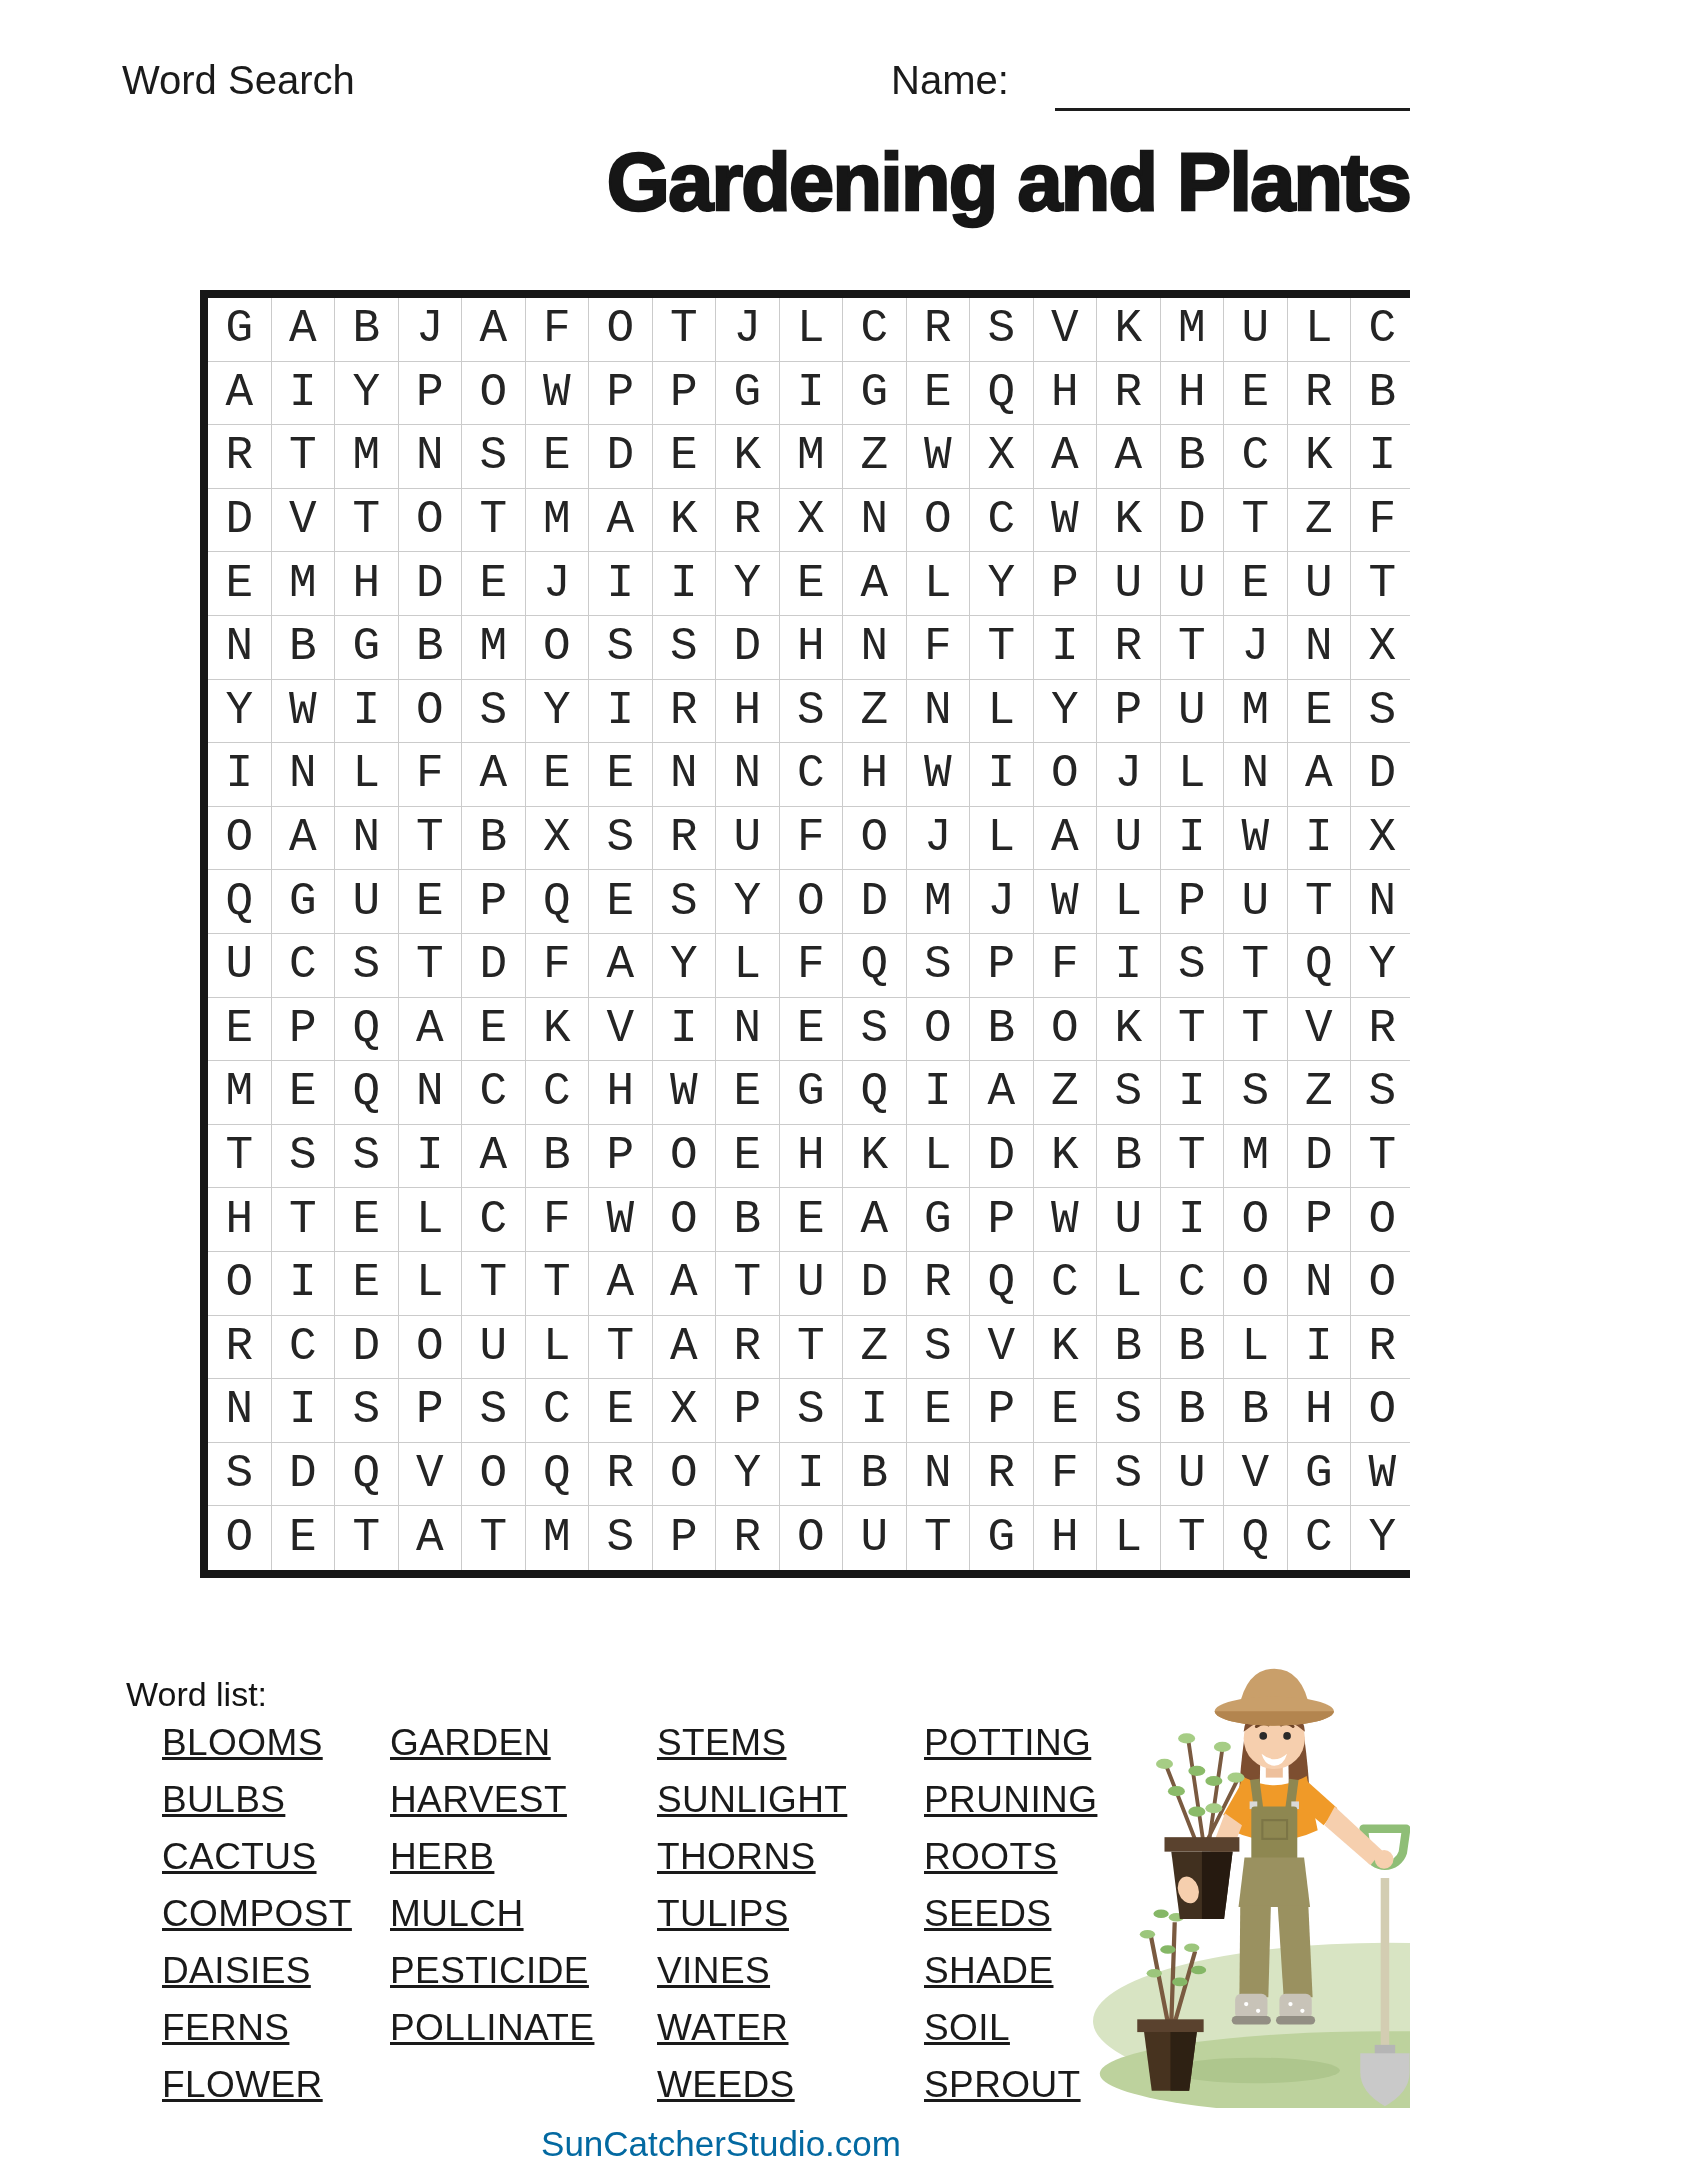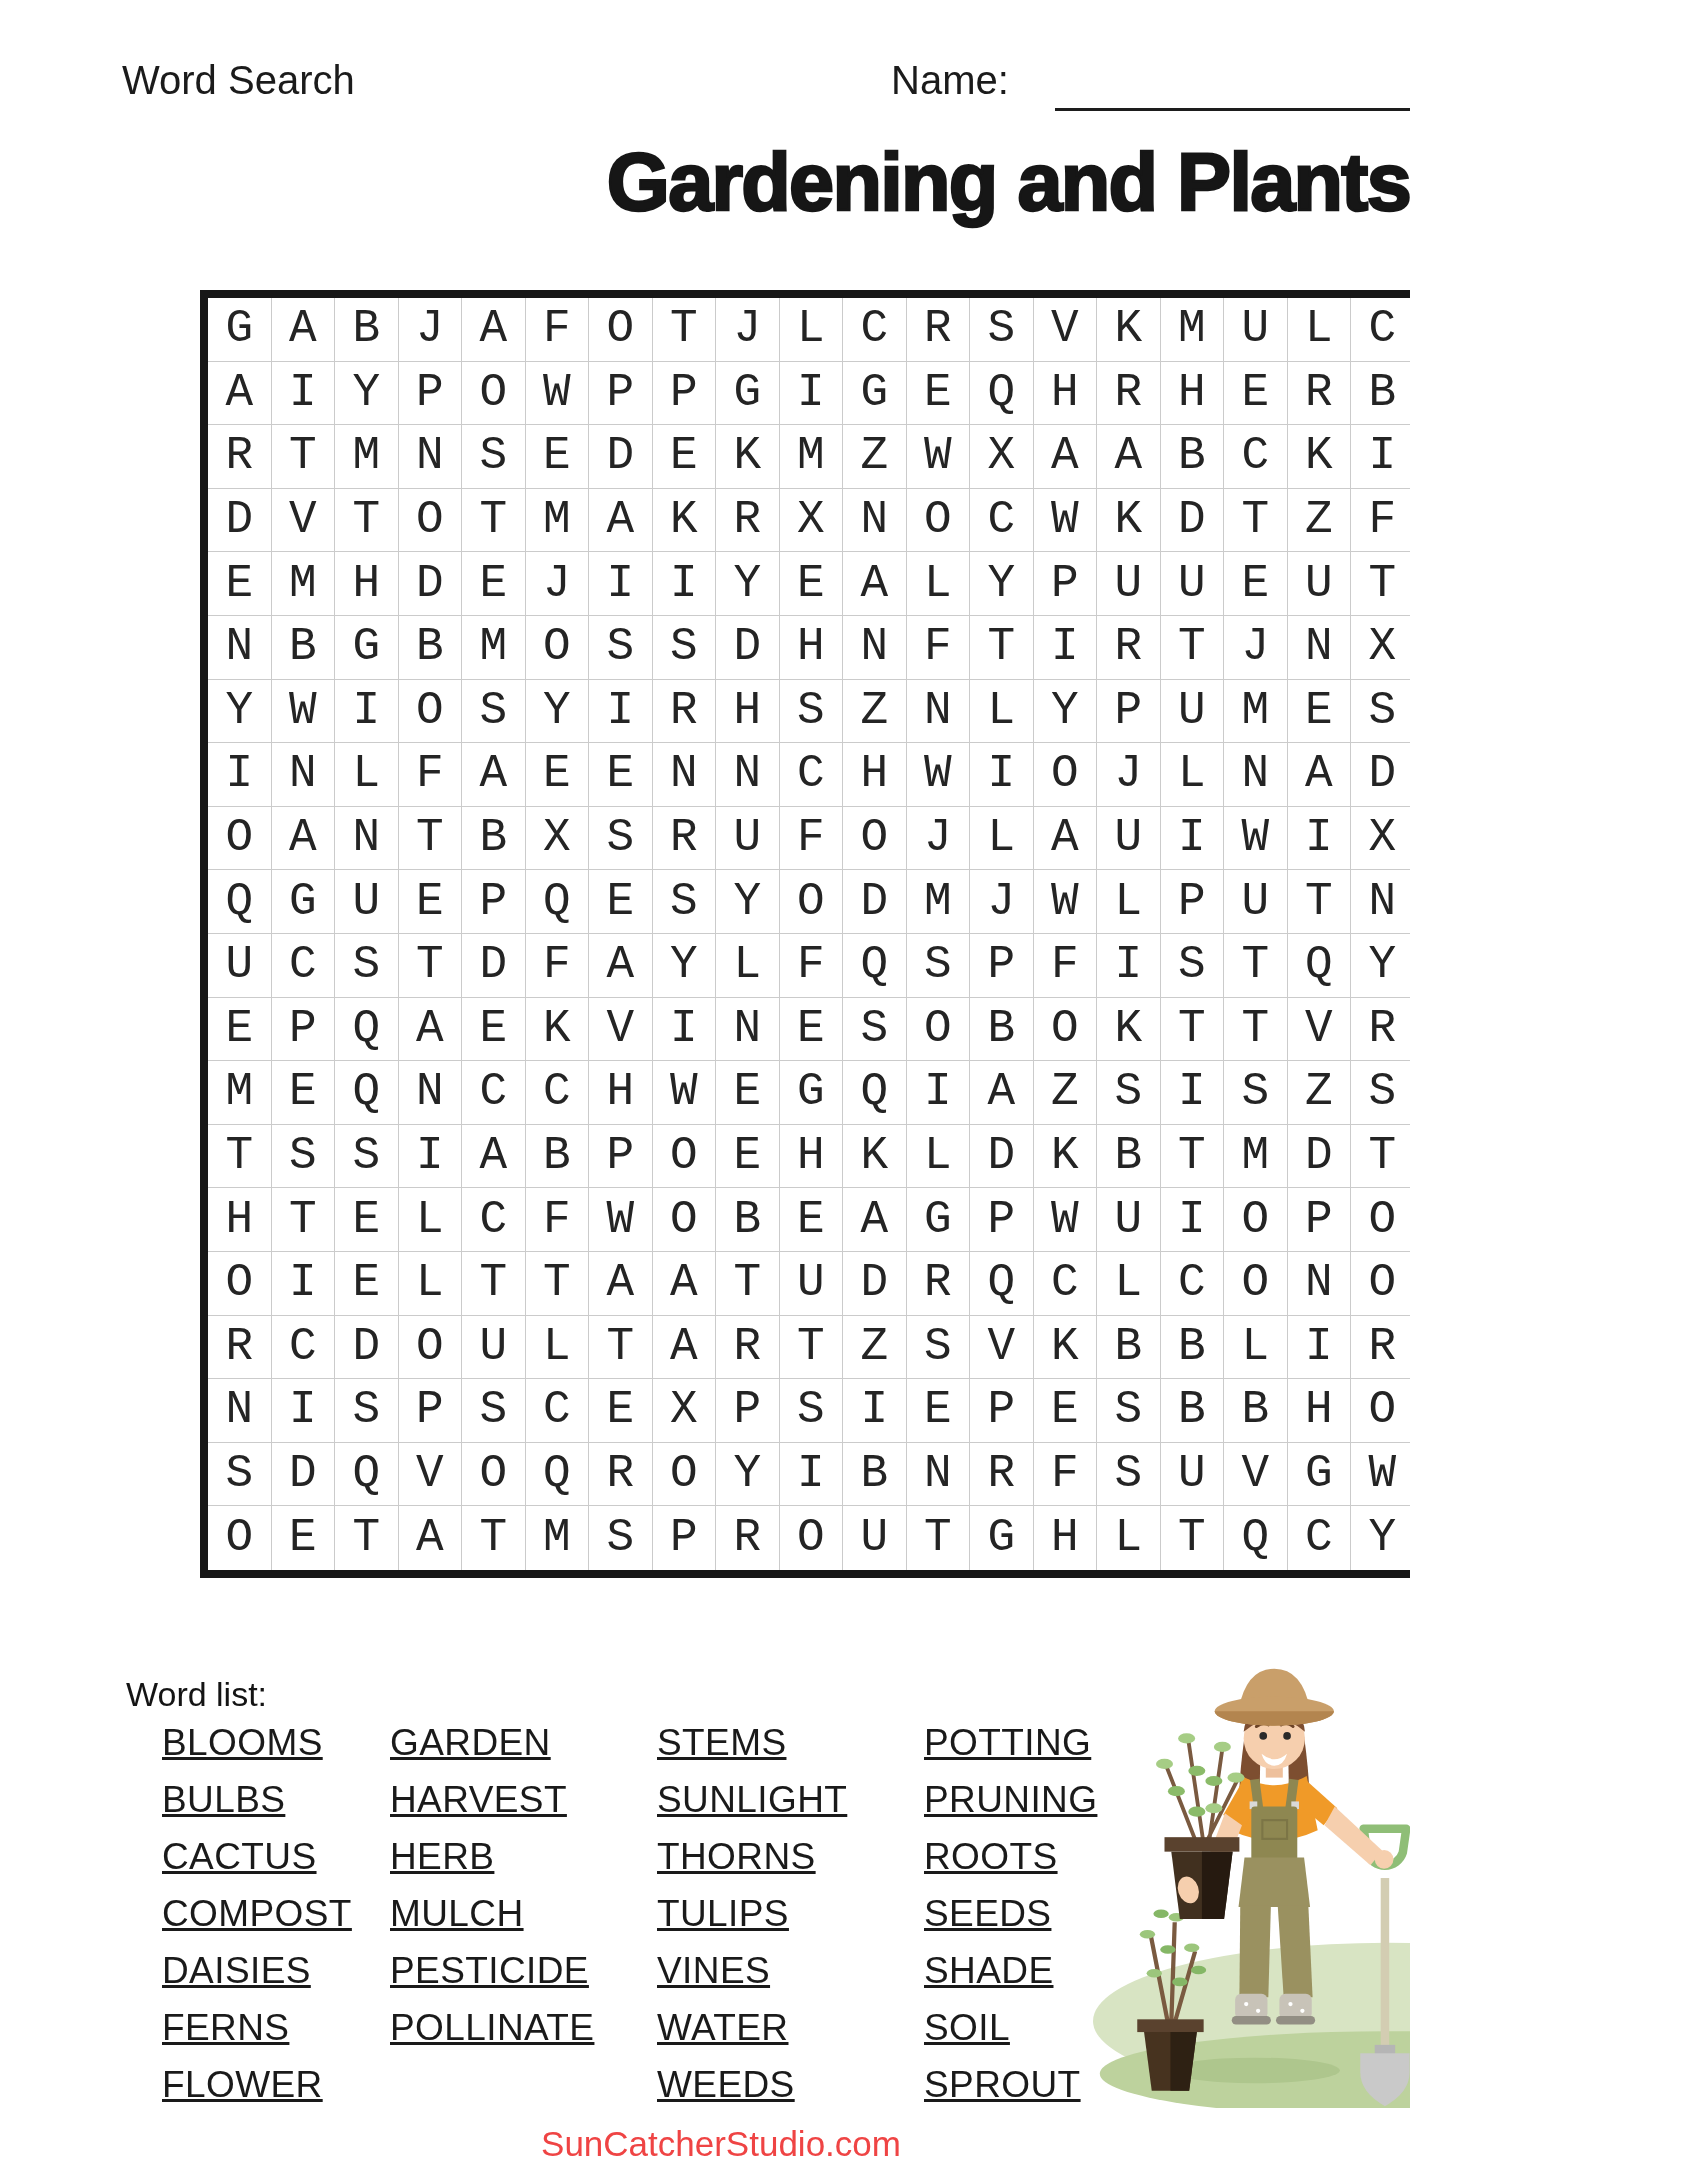--- a/index.html
+++ b/index.html
@@ -35,21 +35,21 @@
   .wl-heading { position:absolute; left:126px; top:1634px; font-size:34px; color:#141414;margin-top:41px; }
   .wl-cols { position:absolute; left:162px; top:1714px; display:flex; }
   .wcol { display:flex; flex-direction:column; }
   .wcol:nth-child(1) { width:228px; }
   .wcol:nth-child(2) { width:267px; }
   .wcol:nth-child(3) { width:267px; }
   .word { font-size:37px; line-height:57px; color:#1a1a1a; letter-spacing:0.4px; white-space:nowrap;text-decoration:underline; }
   
   .illo { position:absolute; left:1093px; top:1597px; width:589px; height:511px; }
   
-  .footer { position:absolute; left:4px; right:0; top:2124px; text-align:center; font-size:35px; color:#ef4444;padding-left:28px; }
+  .footer { position:absolute; left:4px; right:0; top:2124px; text-align:center; font-size:35px; color:#0369a1;padding-left:28px; }
 </style>
 </head>
 <body>
 
 <div class="page">
 
   <span class="hdr-left">Word Search</span>
   <span class="hdr-name">Name:</span>
   <div class="name-line"></div>
 

